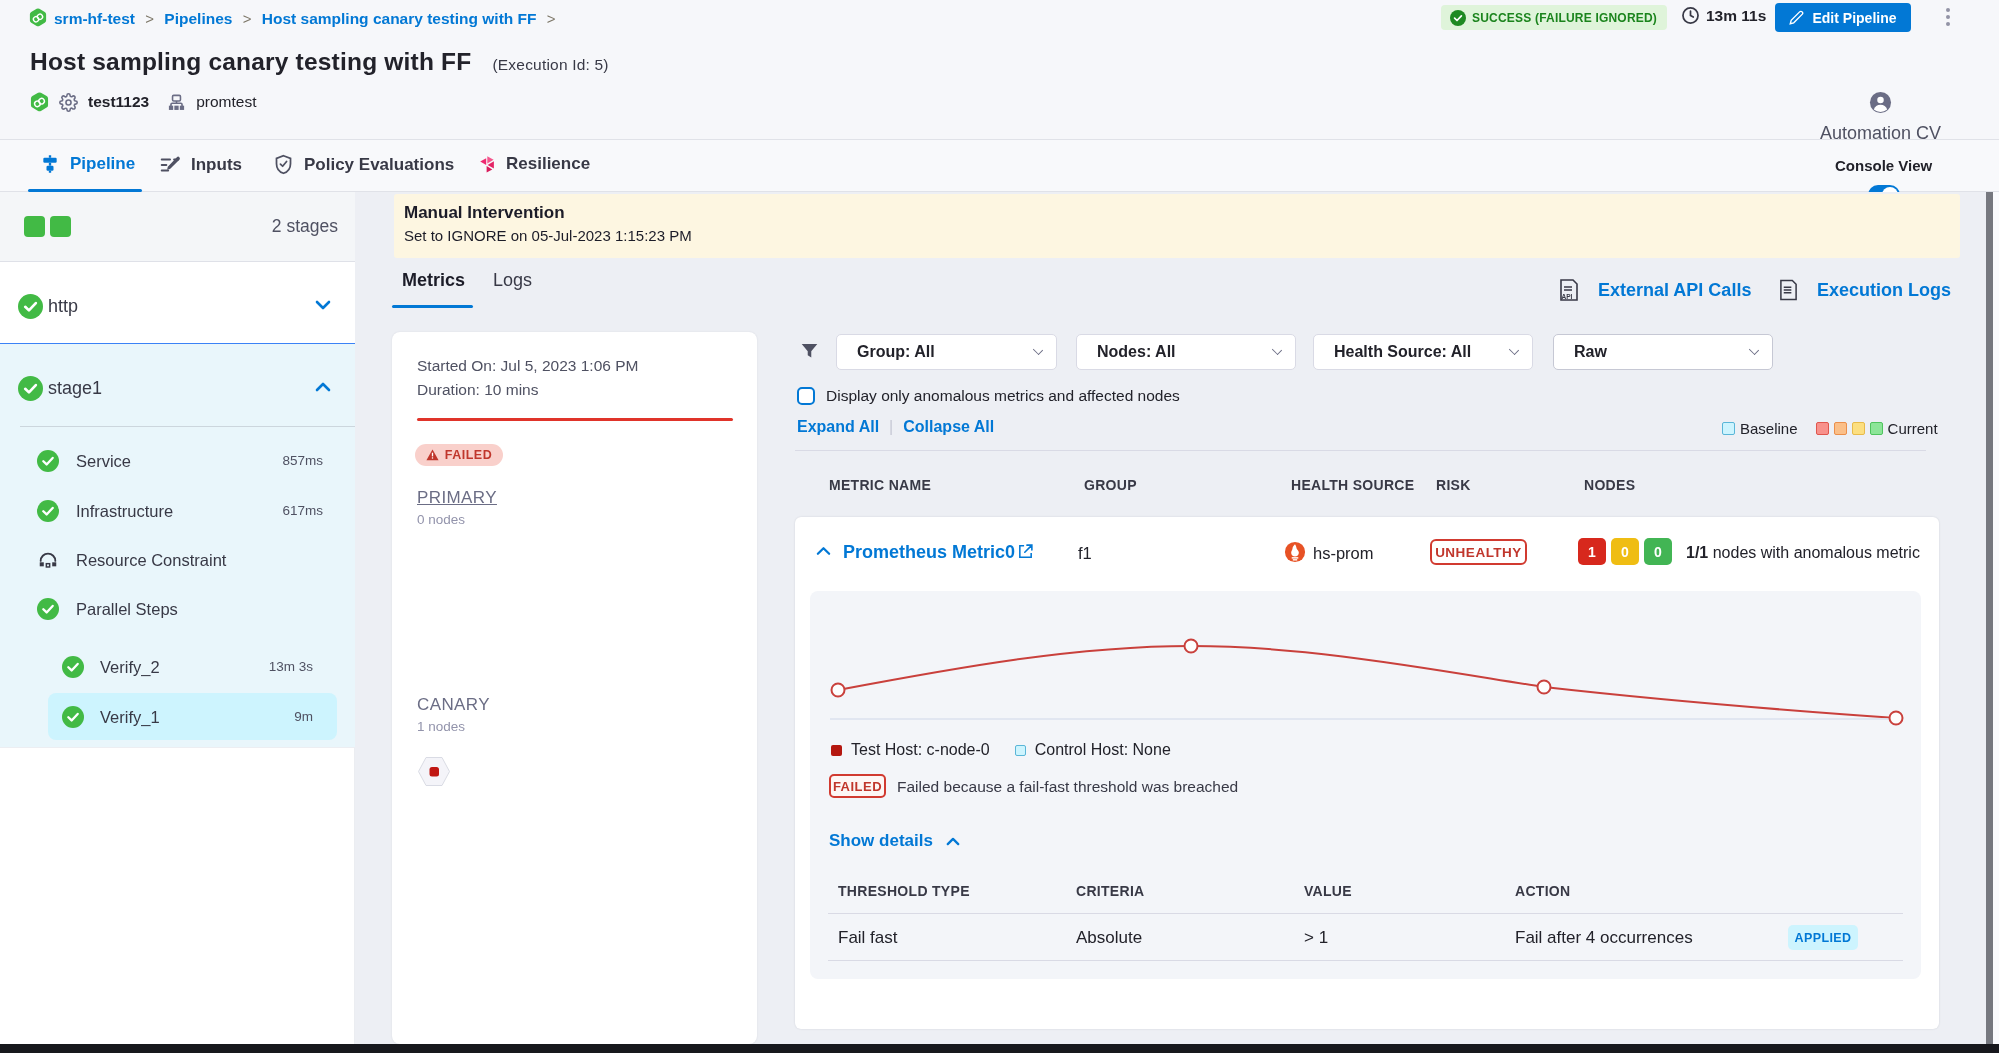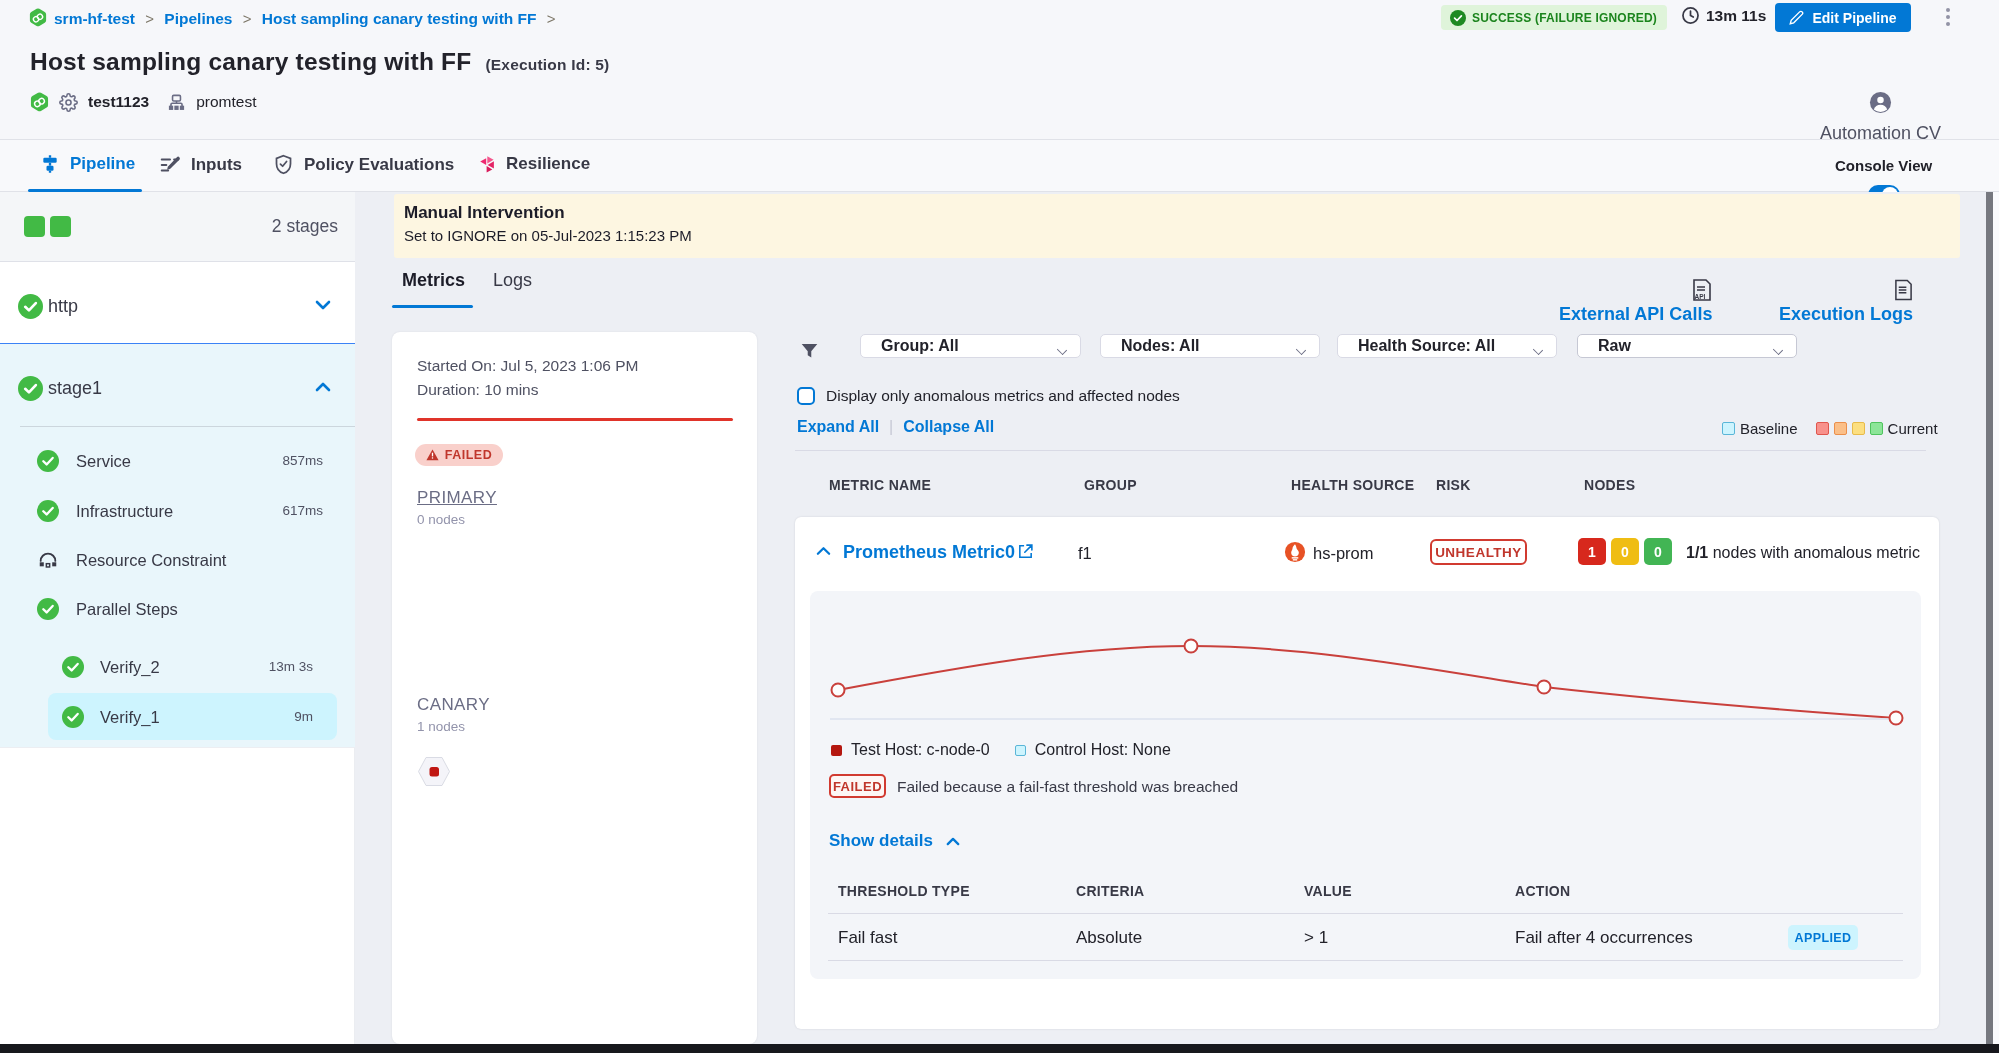--- a/index.html
+++ b/index.html
@@ -5,21 +5,21 @@
 * { margin:0; padding:0; box-sizing:border-box; }
 html,body { width:1999px; height:1053px; overflow:hidden; font-family:"Liberation Sans", sans-serif; background:#f6f7fa; }
 .abs { position:absolute; }
 #page { position:relative; width:1999px; height:1053px; }
 
 #hdr { position:absolute; left:0; top:0; width:1999px; height:141px; background:#f6f7fa; }
 .crumbs { position:absolute; left:54px; top:10px; font-size:15.5px; font-weight:700; color:#0278d5; }
 .crumbs .sep { color:#7d7768; font-weight:400; padding:0 6px; font-size:15px; }
 .hexic { position:absolute; width:19px; height:21px; }
 #title { position:absolute; left:30px; top:48px; font-size:24.5px; font-weight:700; color:#22222a; letter-spacing:0.2px;}
-#exid { font-size:15.5px; font-weight:700; color:#383946; margin-left:7px;}
+#exid { font-size:15.5px; font-weight:400; color:#383946; margin-left:14px;}
 .metarow { position:absolute; left:30px; top:90px; height:24px; display:flex; align-items:center; gap:10px; font-size:15.5px; color:#22222a; font-weight:700;}
 
 .statuspill { position:absolute; left:1441px; top:5px; height:25px; background:#dff4da; border-radius:4px; display:flex; align-items:center; padding:0 10px 0 9px; gap:6px; }
 .statuspill span { color:#1b841d; font-weight:700; font-size:12px; letter-spacing:0.2px; }
 .clockrow { position:absolute; left:1681px; top:6px; display:flex; align-items:center; gap:6px; font-size:15.5px; font-weight:700; color:#22222a; }
 .editbtn { position:absolute; left:1775px; top:3px; width:136px; height:29px; background:#0278d5; border-radius:4px; color:#fff; font-size:14px; font-weight:700; display:flex; align-items:center; justify-content:center; gap:8px; }
 .dots { position:absolute; left:1946px; top:8px; width:4px; }
 .dots i { display:block; width:4px; height:4px; border-radius:50%; background:#9293a5; margin-bottom:3px; }
 .usercv { position:absolute; left:1820px; top:91px; display:flex; align-items:center; gap:9px; font-size:18px; color:#4f5162;flex-direction:column; }
 
@@ -46,22 +46,22 @@
 .steprow .dur { position:absolute; right:32px; top:50%; margin-top:-8px; font-size:13.5px; color:#4f5162; }
 
 #main { position:absolute; left:355px; top:192px; width:1631px; height:852px; background:#edeff4; }
 #banner { position:absolute; left:39px; top:2px; width:1566px; height:64px; background:#fdf6e1; border-radius:3px; }
 #banner b { position:absolute; left:10px; top:9px; font-size:17px; font-weight:700; color:#1c1c28; }
 #banner div { position:absolute; left:10px; top:33px; font-size:15px; color:#1c1c28; }
 .mtab { position:absolute; font-size:18px; color:#383946; }
 #mtabu { position:absolute; left:37px; top:113px; width:81px; height:3px; background:#0278d5; border-radius:2px; }
 #midcard { position:absolute; left:37px; top:140px; width:365px; height:712px; background:#fff; border-radius:8px; box-shadow:0 0 2px rgba(40,41,61,0.1); }
 
-.rlink { position:absolute; top:87px; display:flex; align-items:flex-end; gap:3px; font-size:18px; font-weight:700; color:#0278d5;flex-direction:column; }
-.dd { position:absolute; top:142px; height:24px; background:#fff; border:1px solid #d9dae5; border-radius:5px; font-size:16px; font-weight:700; color:#22222a; display:flex; align-items:center; padding-left:20px;margin-left:24px; }
+.rlink { position:absolute; top:87px; display:flex; align-items:center; gap:19px; font-size:18px; font-weight:700; color:#0278d5; }
+.dd { position:absolute; top:142px; height:36px; background:#fff; border:1px solid #d9dae5; border-radius:5px; font-size:16px; font-weight:700; color:#22222a; display:flex; align-items:center; padding-left:20px; }
 .dd .ca { position:absolute; right:14px; top:13px; width:8px; height:8px; border-right:1.8px solid #6b6d85; border-bottom:1.8px solid #6b6d85; transform:rotate(45deg) scale(1,0.8); transform-origin:center; margin-top:-2px;}
 .checkrow { position:absolute; left:442px; top:195px; display:flex; align-items:center; gap:11px; font-size:15.5px; color:#22222a; }
 .cbox { width:18px; height:18px; border:2px solid #0278d5; border-radius:5px; background:#fff; }
 .explinks { position:absolute; left:442px; top:226px; font-size:16px; font-weight:700; color:#0278d5; }
 .legend { position:absolute; top:228px; left:1367px; display:flex; align-items:center; gap:5px; font-size:15px; color:#22222a; }
 .lsq { width:13px; height:13px; border-radius:2px; }
 #theadrow { position:absolute; top:258px; left:440px; right:60px; border-top:1px solid #d9dae5; }
 .th { position:absolute; top:285px; font-size:14px; font-weight:700; color:#383946; letter-spacing:0.3px; }
 #metriccard { position:absolute; left:440px; top:325px; width:1144px; height:512px; background:#fff; border-radius:6px; box-shadow:0 0 2px rgba(40,41,61,0.15); }
 </style>

